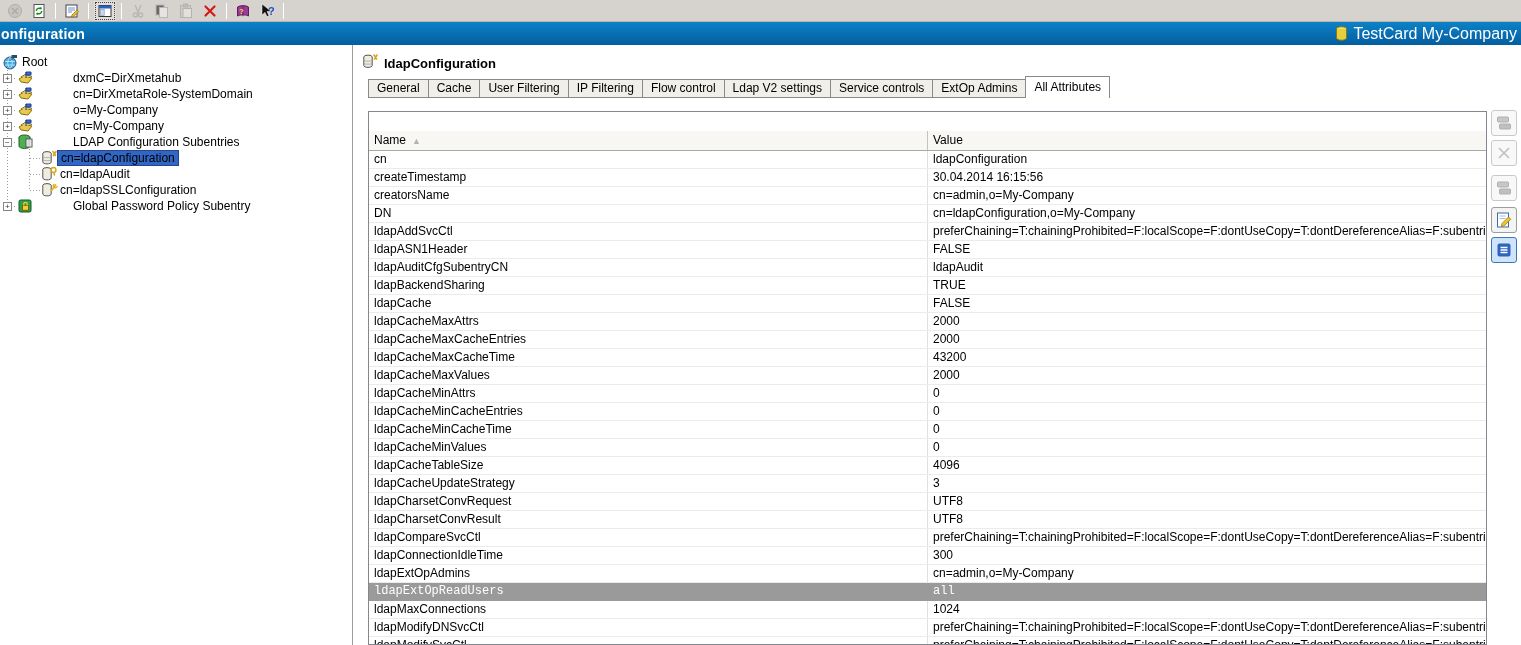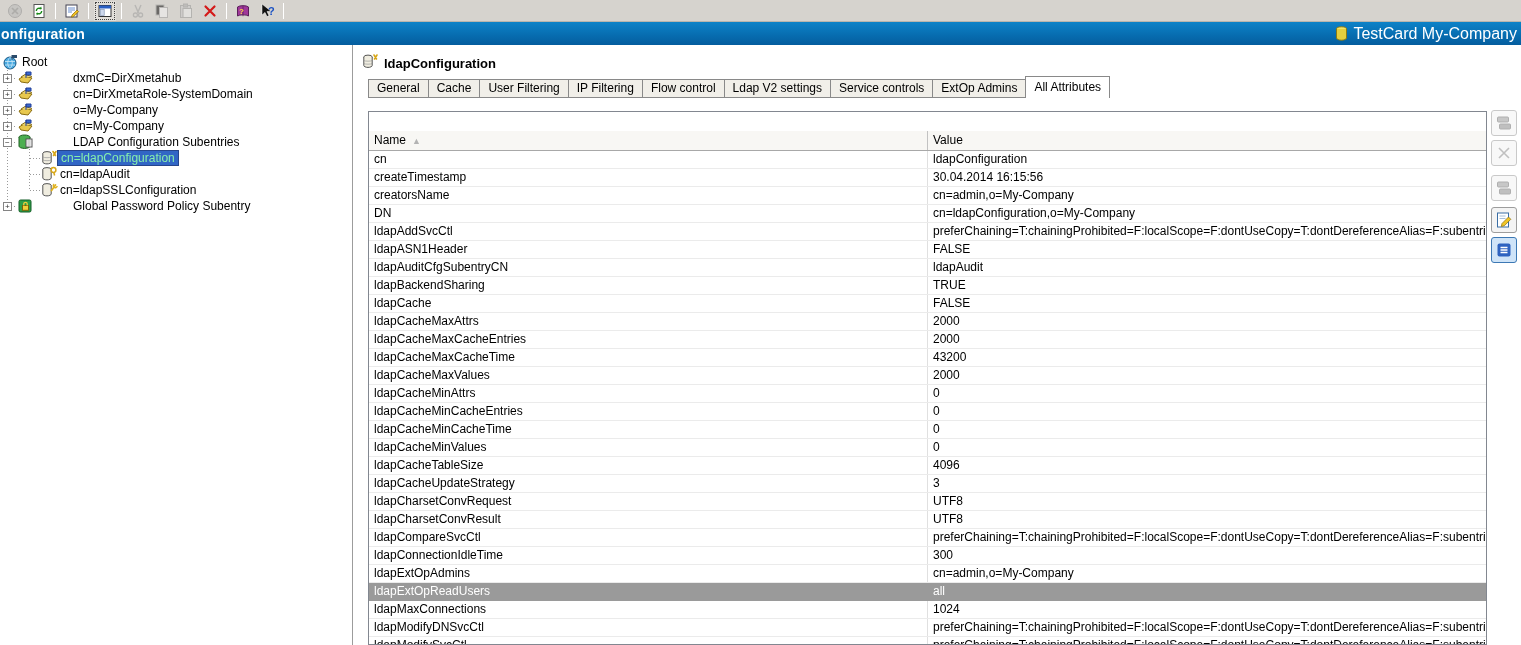--- a/index.html
+++ b/index.html
@@ -29,21 +29,21 @@
     border-right:1px solid #9c9c9c;padding-top:9px;overflow:hidden;}
   .tree-row{position:relative;height:16px;line-height:16px;white-space:nowrap;}
   .tree-row .expander{position:absolute;left:3px;top:4px;width:9px;height:9px;background:#fff;
     border:1px solid #848484;font:8px/7px "Liberation Mono","DejaVu Sans Mono",monospace;
     text-align:center;color:#333;}
   .tree-icon{position:absolute;top:0;width:17px;height:16px;}
   .tree-icon svg{width:17px;height:16px;display:block;}
   .lv0 .tree-icon{left:2px;} .lv1 .tree-icon{left:17px;} .lv2 .tree-icon{left:41px;}
   .tree-label{position:absolute;top:0;height:16px;padding:0 3px;}
   .lv0 .tree-label{left:19px;} .lv1 .tree-label{left:50px;margin-left:20px;} .lv2 .tree-label{left:57px;}
-  .tree-label.selected{background:#3166c5;color:#86efac;border:1px solid #26458c;line-height:14px;}
+  .tree-label.selected{background:#3166c5;color:#000000;border:1px solid #26458c;line-height:14px;}
   .dot-v{position:absolute;width:1px;
     background-image:repeating-linear-gradient(to bottom,#9a9a9a 0 1px,transparent 1px 3px);}
   .lv1::before,.lv2::before{content:"";position:absolute;top:8px;height:1px;
     background-image:repeating-linear-gradient(to right,#9a9a9a 0 1px,transparent 1px 3px);}
   .lv1::before{left:8px;width:8px;} .lv2::before{left:30px;width:10px;}
 
   
   .panel-header{position:absolute;left:362px;top:54px;height:18px;display:flex;
     align-items:center;gap:5px;}
   .panel-header svg{width:17px;height:17px;}
@@ -59,21 +59,21 @@
   .attr-table{position:absolute;left:368px;top:111px;width:1119px;height:534px;
     border:1px solid #828790;background:#fff;overflow:hidden;}
   .thead{display:flex;height:20px;background:#f8f7f4;border-bottom:1px solid #a8a8a8;margin-top:19px;}
   .th{padding:2px 0 0 5px;white-space:nowrap;}
   .th.name{width:559px;border-right:1px solid #c2c2c2;}
   .th .sort{color:#b3b3b3;font-size:9px;margin-left:6px;}
   .trow{display:flex;height:18px;border-bottom:1px solid #ebebeb;justify-content:space-between;}
   .cell{line-height:17px;white-space:nowrap;overflow:hidden;padding-left:5px;}
   .cell.name{width:559px;border-right:1px solid #e0e0e0;}
   .cell.value{flex:1;}
-  .trow.selected{background:#9a9a9a;color:#fff;border-bottom-color:#9a9a9a;}
+  .trow.selected{background:#9a9a9a;color:#fff;border-bottom-color:#9a9a9a;font-family:Liberation Mono, monospace;}
   .trow.selected .cell.name{border-right-color:#9a9a9a;}
 
   
   .side-btns{position:absolute;left:1491px;top:110px;width:26px;display:flex;
     flex-direction:column;}
   .side-btn{width:26px;height:26px;border:1px solid #9d9d9d;border-radius:3px;background:#f4f4f4;
     display:flex;align-items:center;justify-content:center;padding:0;}
   .side-btn svg{width:18px;height:18px;display:block;}
   .side-btn:nth-child(2){margin-top:4px;} .side-btn:nth-child(3){margin-top:9px;}
   .side-btn:nth-child(4){margin-top:6px;} .side-btn:nth-child(5){margin-top:4px;}

